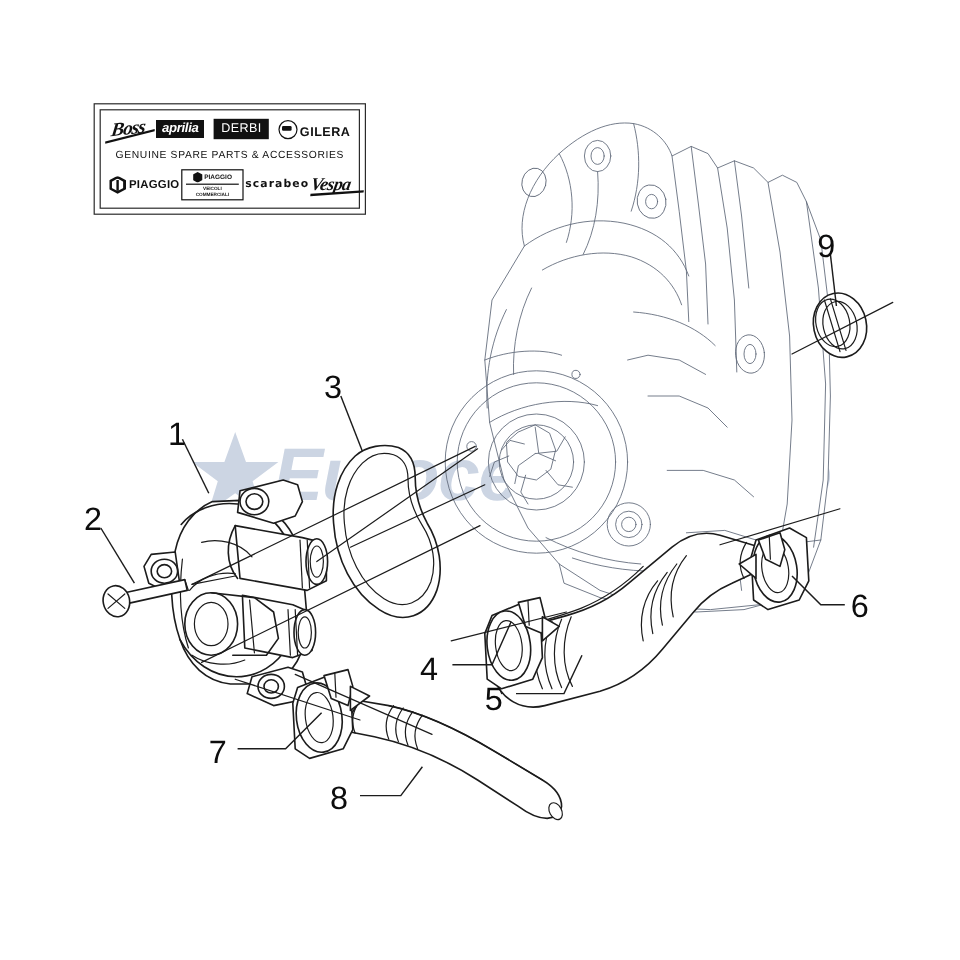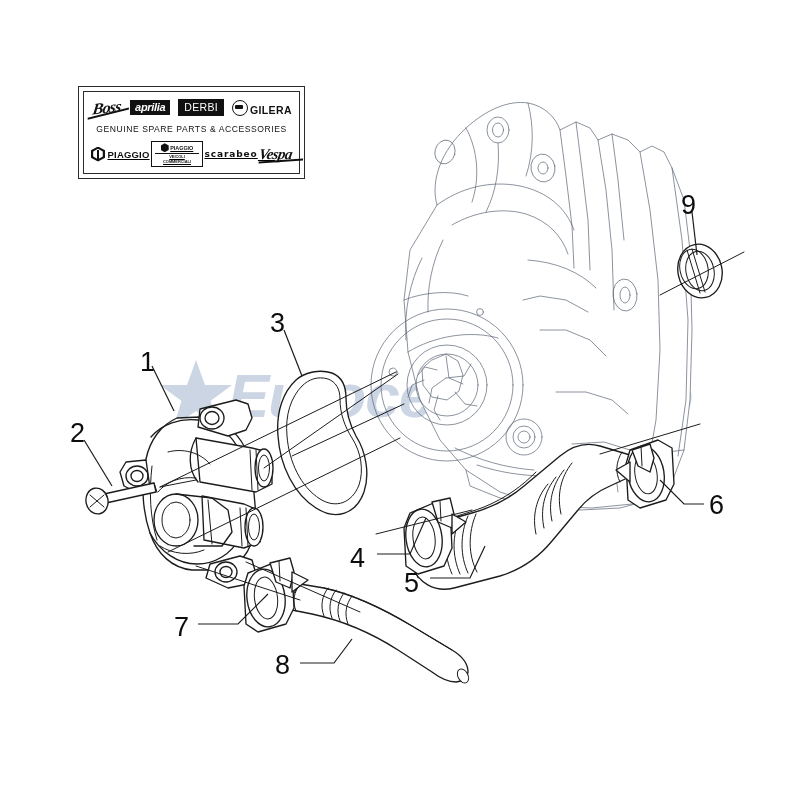--- a/index.html
+++ b/index.html
@@ -37,21 +37,21 @@
     justify-content: space-between;
     padding: 5px 7px 6px 7px;
   }
   .logo-row {
     display: flex;
     align-items: center;
     justify-content: space-between;
     width: 100%;
   }
   .logo-row.r1 { height: 21px; }
-  .logo-row.r3 { height: 26px; text-decoration: underline; }
+  .logo-row.r3 { height: 26px; }
   .tagline {
     text-align: center;
     font-family: "Liberation Sans", sans-serif;
     font-size: 8.6px;
     font-weight: normal;
     letter-spacing: 0.55px;
     color: #111;
     line-height: 1;
     width: 100%;
     margin: 1px 0 1px 0;

